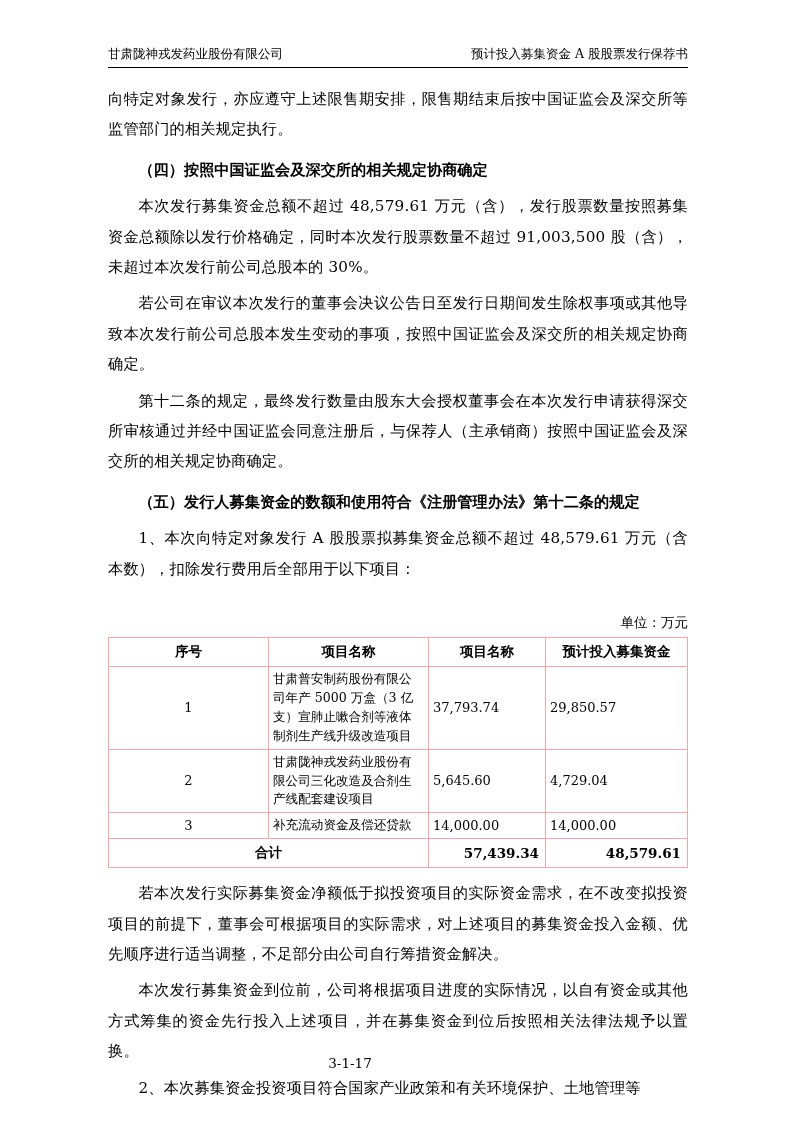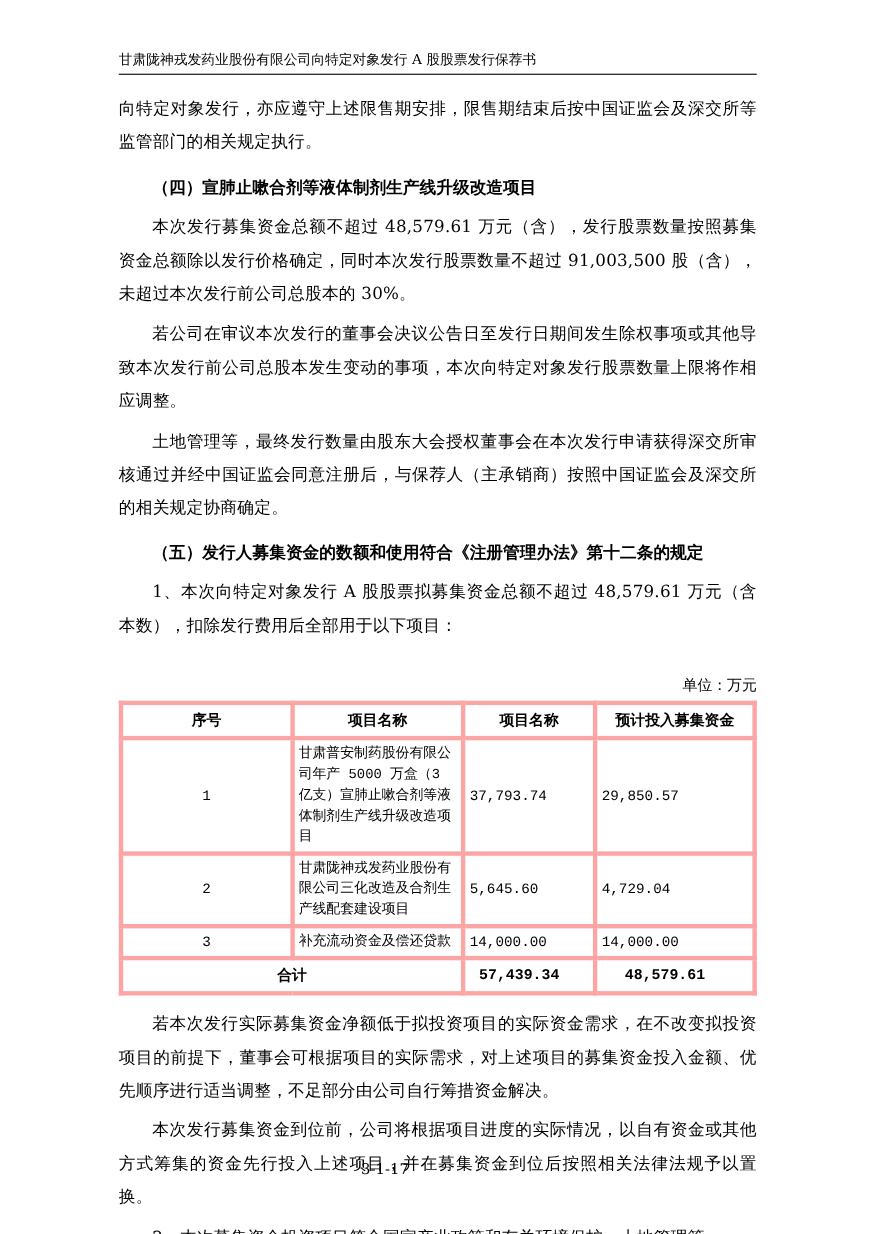--- a/index.html
+++ b/index.html
@@ -25,20 +25,21 @@
   }
   .content-area {
     position: absolute;
     left: 108px;
     top: 46px;
     width: 580px;
   }
   
   .header {
     display: flex;
+    justify-content: space-between;
     align-items: baseline;
     font-size: 12.5px;
     line-height: 1.2;
     padding-bottom: 6px;
   }
   .header-left { white-space: nowrap; }
   .header-right { white-space: nowrap; }
   .header-rule {
     border-bottom: 1.2px solid #000;
     width: 100%;
@@ -72,24 +73,23 @@
   }
   
   table.fund-table {
     border-collapse: collapse;
     width: 100%;
     font-size: 12.6px;
     table-layout: fixed;
   }
   table.fund-table th,
   table.fund-table td {
-    border: 4px solid #fca5a5;
+    border: 1px solid #fca5a5;
     padding: 3px 4px;
     vertical-align: middle;
-    font-family: Liberation Mono, monospace;
   }
   table.fund-table thead th {
     text-align: center;
     font-weight: bold;
     font-size: 13.5px;
     padding: 5px 4px;
   }
   td.col-no {
     text-align: center;
     width: 42px;
@@ -108,62 +108,63 @@
   }
   .col-w-total { width: 108px; }
   .col-w-plan  { width: 133px; }
   tr.total-row td {
     font-weight: bold;
     font-size: 13.5px;
     text-align: center;
     padding: 5px 4px;
   }
   tr.total-row td.col-num {
-    padding-right: 22px;
+    text-align: right;
+    padding-right: 6px;
   }
   
   .footer {
     position: absolute;
     left: 0;
     top: 1055px;
     width: 700px;
     text-align: center;
     font-size: 13.5px;
   }
 </style>
 </head>
 <body>
 
 <div class="page">
 
   <div class="content-area">
 
     <div class="header">
       <div class="header-left">甘肃陇神戎发药业股份有限公司</div>
-      <div class="header-right">向特定对象发行 A 股股票发行保荐书</div>
+      <div class="header-right">预计投入募集资金 A 股股票发行保荐书</div>
     </div>
     <div class="header-rule"></div>
 
     <p class="body-text">向特定对象发行，亦应遵守上述限售期安排，限售期结束后按中国证监会及深交所等监管部门的相关规定执行。</p>
 
     <div class="gap-md"></div>
 
-    <p class="heading">（四）宣肺止嗽合剂等液体制剂生产线升级改造项目</p>
+    <p class="heading">（四）按照中国证监会及深交所的相关规定协商确定</p>
 
     <div class="gap-sm"></div>
 
     <p class="body-text indent">本次发行募集资金总额不超过 48,579.61 万元（含），发行股票数量按照募集资金总额除以发行价格确定，同时本次发行股票数量不超过 91,003,500 股（含），未超过本次发行前公司总股本的 30%。</p>
 
     <div class="gap-sm"></div>
 
-    <p class="body-text indent">若公司在审议本次发行的董事会决议公告日至发行日期间发生除权事项或其他导致本次发行前公司总股本发生变动的事项，本次向特定对象发行股票数量上限将作相应调整。</p>
-
-    <div class="gap-sm"></div>
-
-    <p class="body-text indent">土地管理等，最终发行数量由股东大会授权董事会在本次发行申请获得深交所审核通过并经中国证监会同意注册后，与保荐人（主承销商）按照中国证监会及深交所的相关规定协商确定。</p>
+    <p class="body-text indent">若公司在审议本次发行的董事会决议公告日至发行日期间发生除权事项或其他导致本次发行前公司总股本发生变动的事项，按照中国证监会及深交所的相关规定协商确定。</p>
+
+    <div class="gap-sm"></div>
+
+    <p class="body-text indent">第十二条的规定，最终发行数量由股东大会授权董事会在本次发行申请获得深交所审核通过并经中国证监会同意注册后，与保荐人（主承销商）按照中国证监会及深交所的相关规定协商确定。</p>
 
     <div class="gap-md"></div>
 
     <p class="heading">（五）发行人募集资金的数额和使用符合《注册管理办法》第十二条的规定</p>
 
     <div class="gap-sm"></div>
 
     <p class="body-text indent">1、本次向特定对象发行 A 股股票拟募集资金总额不超过 48,579.61 万元（含本数），扣除发行费用后全部用于以下项目：</p>
 
     <div class="unit-line">单位：万元</div>

